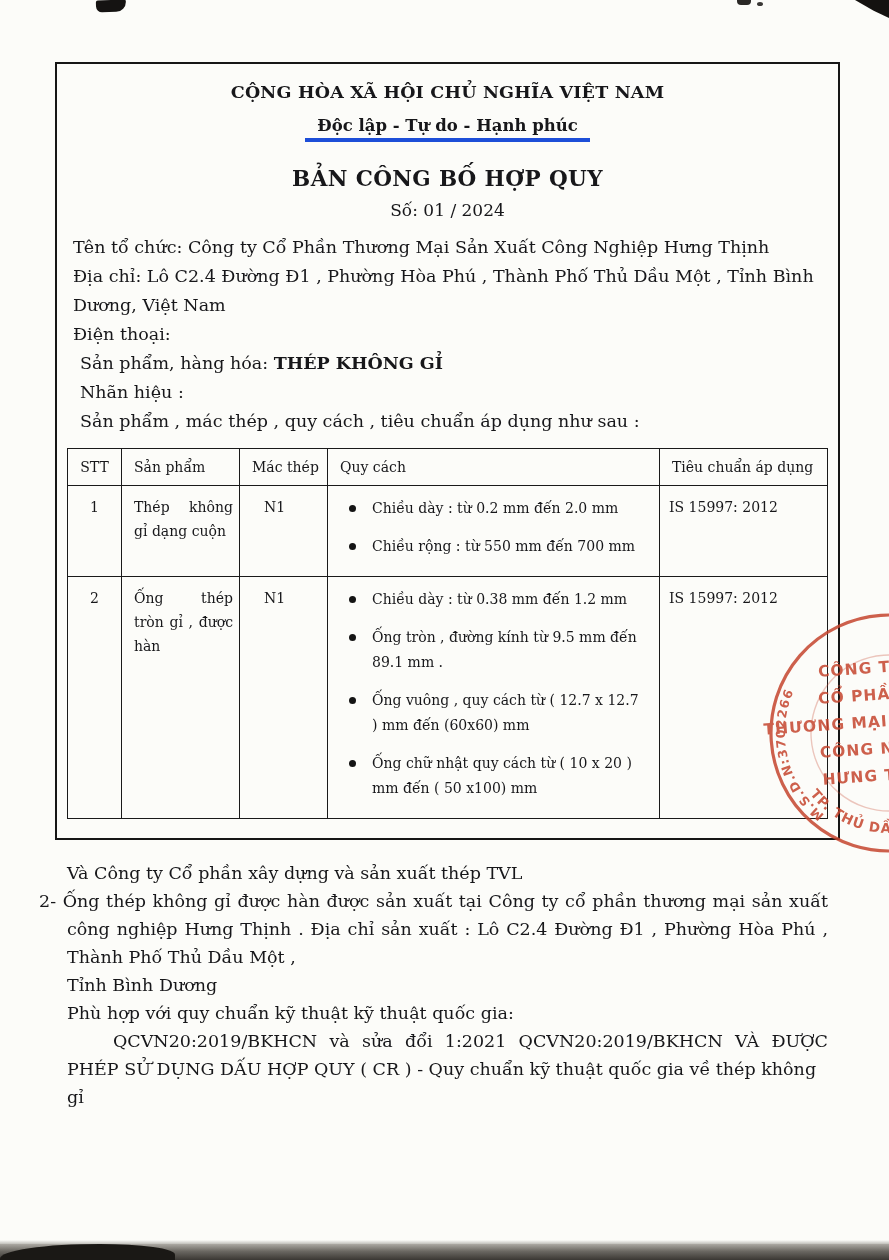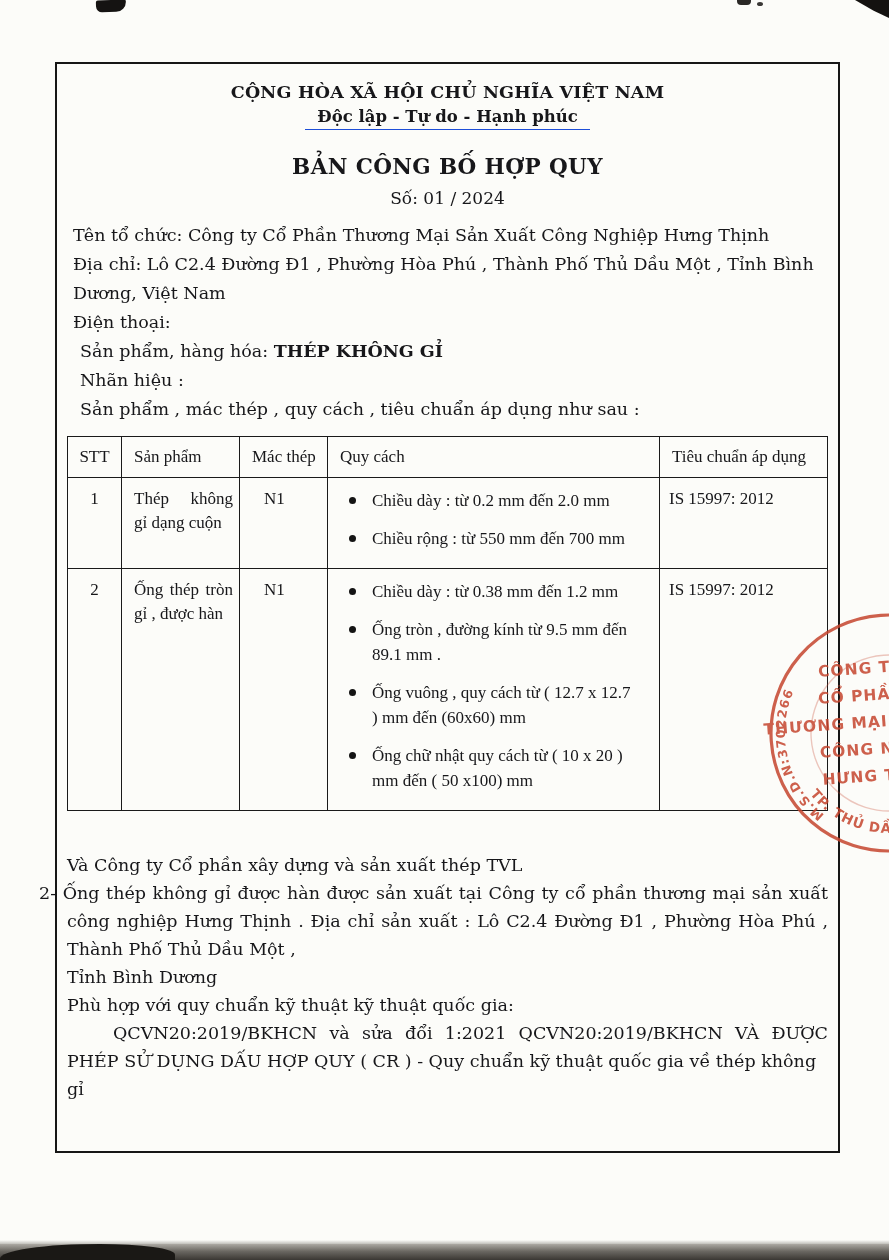--- a/index.html
+++ b/index.html
@@ -20,39 +20,39 @@
   .art-corner { position:absolute; right:0; top:0; width:34px; height:18px; background:#141210; clip-path:polygon(100% 0,100% 100%,55% 60%,0 0); }
   .bottom-edge { position:absolute; left:0; bottom:0; width:100%; height:16px;
     background:linear-gradient(to bottom,#aca9a3 0%, #6b6862 45%, #3a3733 100%); }
   .bottom-edge::before { content:""; position:absolute; left:0; bottom:0; width:175px; height:16px;
     background:#1a1815; border-radius:60% 45% 0 0 / 95% 70% 0 0; }
   .bottom-edge::after { content:""; position:absolute; left:0; top:-4px; width:100%; height:4px;
     background:linear-gradient(to bottom, rgba(120,117,110,0), rgba(120,117,110,.45)); }
 
   
   .frame {
-    position:absolute; left:55px; top:62px; width:785px; height:1091px;
+    position:absolute; left:55px; top:62px; width:785px; height:778px;
     border:2px solid #161616;
     padding:16px 10px 0 10px;
   }
 
   .nat { text-align:center; padding-top:2px; }
   .nat-line1 { font-size:17.5px; font-weight:700; letter-spacing:.2px; }
-  .nat-motto { display:inline-block; margin-top:5px; font-size:16.5px; font-weight:700;
-    border-bottom:1px solid #1d4ed8; padding:0 12px 3px; }
+  .nat-motto { display:inline-block; margin-top:14px; font-size:16.5px; font-weight:700;
+    border-bottom:4px solid #1d4ed8; padding:0 12px 3px; }
 
   .title { margin-top:24px; text-align:center; font-size:21.5px; font-weight:700; letter-spacing:.4px; }
   .so { margin-top:9px; text-align:center; font-size:17px; }
 
   .body-block { margin-top:13px; padding:0 6px; }
   .para { font-size:17.5px; line-height:29px; margin:0; }
   .para.small-indent { padding-left:7px; }
   .product-value { font-weight:700; }
 
-  table.spec { width:100%; border-collapse:collapse; margin-top:12px; font-size:17px; table-layout:fixed;font-family:Liberation Serif, serif; }
+  table.spec { width:100%; border-collapse:collapse; margin-top:12px; font-size:14px; table-layout:fixed; }
   .spec th, .spec td { border:1.5px solid #1a1a1a; vertical-align:top; text-align:left; font-weight:400; }
   .spec th { padding:10px 8px 10px 12px; }
   .spec td { padding:9px 6px 9px 12px; line-height:24px; }
   .spec th.h-stt, .spec td.c-stt { text-align:center; padding-left:4px; padding-right:4px; }
   .spec td.c-sp { text-align:justify; }
   .spec th.h-mt { padding-left:12px; }
   .spec td.c-mt { padding-left:24px; }
   .spec td.c-qc { padding:9px 8px 4px 10px;margin-top:20px; }
   .spec td.c-tc { padding-left:9px; }
 

